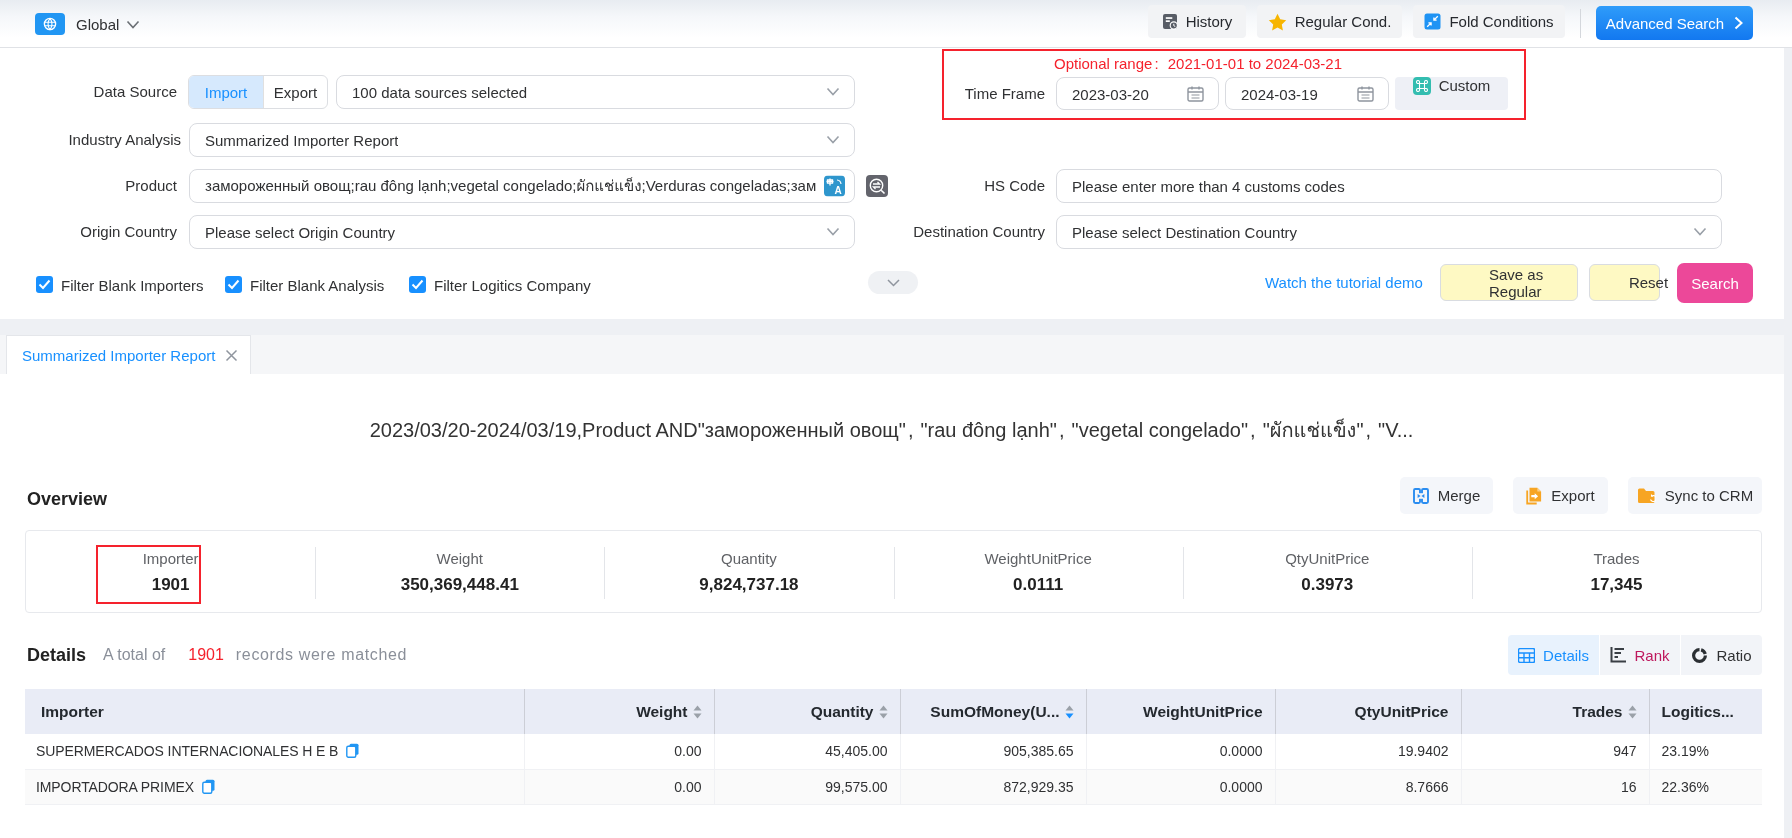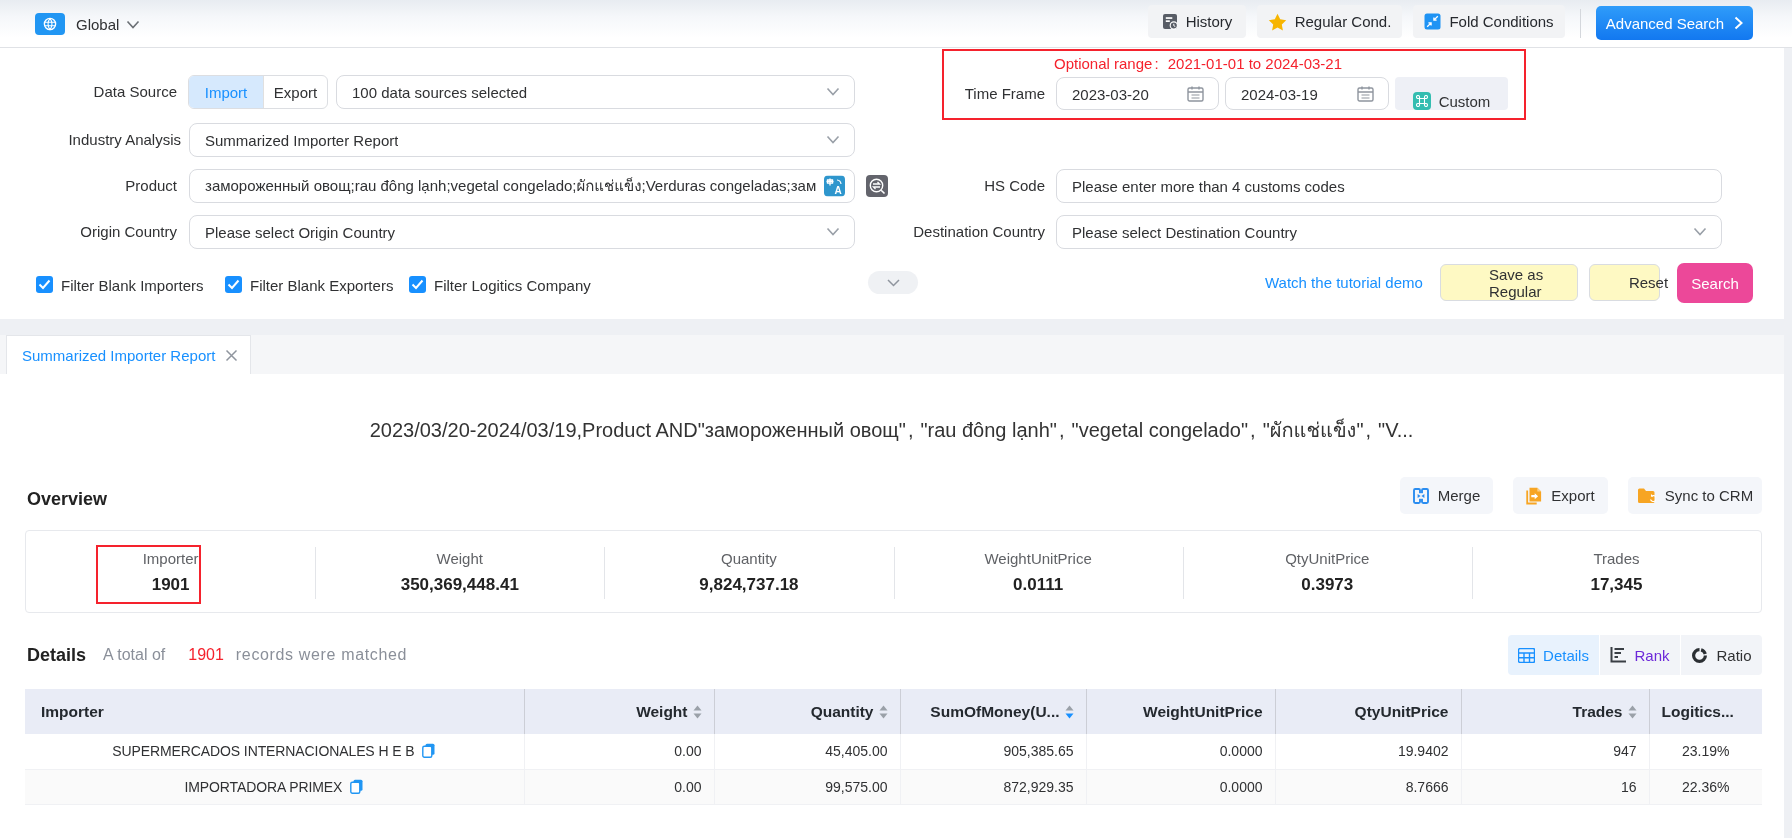--- a/index.html
+++ b/index.html
@@ -60,21 +60,21 @@
 .stat .v { position:absolute; top:44px; width:100%; font-size:17px; font-weight:bold; color:#222; }
 
 #dh { position:absolute; left:27px; top:645px; font-size:18px; font-weight:bold; color:#222; }
 #dsub { position:absolute; left:103px; top:646px; font-size:16px; color:#8a8f99; }
 .vbtn { position:absolute; top:635px; height:40px; display:flex; align-items:center; justify-content:center; gap:8px; font-size:15px; }
 
 #tbl { position:absolute; left:25px; top:689px; width:1742px; }
 table { border-collapse:collapse; width:1737px; table-layout:fixed; }
 th { background:#e9ecf6; font-size:15.5px; color:#24292f; font-weight:bold; height:45px; border-right:1px solid #ccced6; padding:0 12px; }
 th:last-child { border-right:none; }
-td { height:35px; font-size:14px; color:#303133; border-right:1px solid #f0f1f4; border-bottom:1px solid #f0f1f4; padding:0 12px; white-space:nowrap;text-align:center; }
+td { height:35px; font-size:14px; color:#303133; border-right:1px solid #f0f1f4; border-bottom:1px solid #f0f1f4; padding:0 12px; white-space:nowrap; }
 td:last-child { border-right:none; }
 tr.z td { background:#fafafa; }
 .num { text-align:right; }
 .sorts { display:inline-block; vertical-align:middle; margin-left:5px; }
 
 #scroll { position:absolute; left:1784px; top:48px; width:8px; height:790px; background:#eef0f4; }
 </style>
 </head>
 <body>
 
@@ -184,21 +184,21 @@
 </div>
 <div class="field" style="left:1225px;top:77px;width:164px;height:33px;">
   <div class="fieldtxt">2024-03-19</div>
   <svg class="selchev" width="17" height="17" viewBox="0 0 17 17">
       <rect x="1" y="2.5" width="15" height="13" rx="1.5" fill="none" stroke="#8f959e" stroke-width="1.4"></rect>
       <path d="M1 6.5 h15" stroke="#8f959e" stroke-width="1.4"></path>
       <path d="M5 1 v3 M12 1 v3" stroke="#8f959e" stroke-width="1.4"></path>
       <path d="M4.5 9.5 h8 M4.5 12.5 h8" stroke="#8f959e" stroke-width="1.2"></path>
     </svg>
 </div>
-<div class="abs" style="left:1395px;top:77px;width:113px;height:33px;background:#eef0f6;border-radius:4px;display:flex;align-items:flex-end;justify-content:center;gap:8px;font-size:15px;color:#303133;">
+<div class="abs" style="left:1395px;top:77px;width:113px;height:33px;background:#eef0f6;border-radius:4px;display:flex;align-items:flex-start;justify-content:center;gap:8px;font-size:15px;color:#303133;">
   <span style="width:18px;height:18px;background:#33bdb0;border-radius:4px;display:flex;align-items:center;justify-content:center;">
       <svg width="12" height="12" viewBox="0 0 12 12">
         <path d="M3.5 3.5 h5 v5 h-5 z M3.5 3.5 H2 a1.5 1.5 0 1 1 1.5 -1.5 z M8.5 3.5 H10 a1.5 1.5 0 1 0 -1.5 -1.5 z M3.5 8.5 H2 a1.5 1.5 0 1 0 1.5 1.5 z M8.5 8.5 H10 a1.5 1.5 0 1 1 -1.5 1.5 z" fill="none" stroke="#fff" stroke-width="1.1"></path>
       </svg>
     </span>
   <span>Custom</span>
 </div>
 
 <div class="lbl" style="left:868px;top:177px;width:177px;">HS Code</div>
 <div class="field" style="left:1056px;top:169px;width:666px;height:34px;">
@@ -216,21 +216,21 @@
     <svg width="13" height="11" viewBox="0 0 13 11">
       <path d="M1.5 5.5 L5 9 L11.5 1.5" fill="none" stroke="#fff" stroke-width="2"></path>
     </svg>
   </div>
 <div class="cblbl" style="left:61px;top:277px;text-align:right;">Filter Blank Importers</div>
 <div class="cb" style="left:225px;top:276px;">
     <svg width="13" height="11" viewBox="0 0 13 11">
       <path d="M1.5 5.5 L5 9 L11.5 1.5" fill="none" stroke="#fff" stroke-width="2"></path>
     </svg>
   </div>
-<div class="cblbl" style="left:250px;top:277px;">Filter Blank Exporters</div>
+<div class="cblbl" style="left:250px;top:277px;">Filter Blank Analysis</div>
 <div class="cb" style="left:409px;top:276px;">
     <svg width="13" height="11" viewBox="0 0 13 11">
       <path d="M1.5 5.5 L5 9 L11.5 1.5" fill="none" stroke="#fff" stroke-width="2"></path>
     </svg>
   </div>
 <div class="cblbl" style="left:434px;top:277px;">Filter Logitics Company</div>
 <div class="abs" style="left:868px;top:271px;width:50px;height:23px;background:#eff1f4;border-radius:12px;display:flex;align-items:center;justify-content:center;">
   <svg width="13" height="8" viewBox="0 0 13 8">
       <path d="M1 1 L6.5 6.5 L12 1" fill="none" stroke="#8f959e" stroke-width="1.5"></path>
     </svg>
@@ -311,21 +311,21 @@
 
 <div id="dh">Details</div>
 <div id="dsub">A total of<span style="color:#f5222d;margin-left:23px;">1901</span><span style="margin-left:12px;letter-spacing:0.65px;">records were matched</span></div>
 <div class="vbtn" style="left:1508px;width:91px;background:#e8f2fd;color:#1890ff;border-radius:4px 0 0 4px;">
   <svg width="17" height="15" viewBox="0 0 17 15">
       <rect x="0.5" y="0.5" width="16" height="14" rx="1.5" fill="none" stroke="#1890ff" stroke-width="1.4"></rect>
       <path d="M0.5 5 h16 M0.5 9.8 h16 M6 5 v9 M11.5 5 v9" stroke="#1890ff" stroke-width="1.4"></path>
     </svg>
   <span>Details</span>
 </div>
-<div class="vbtn" style="left:1600px;width:80px;background:#f2f4f8;color:#6d28d9;">
+<div class="vbtn" style="left:1600px;width:80px;background:#f2f4f8;color:#be185d;">
   <svg width="16" height="16" viewBox="0 0 16 16">
       <path d="M1.5 0 v14.5 h14.5" stroke="#3a3f45" stroke-width="2" fill="none"></path>
       <rect x="4.5" y="1" width="9.5" height="2" fill="#3a3f45"></rect>
       <rect x="4.5" y="5" width="6.5" height="2" fill="#3a3f45"></rect>
       <rect x="4.5" y="9" width="3.5" height="2" fill="#3a3f45"></rect>
     </svg>
   <span>Rank</span>
 </div>
 <div class="vbtn" style="left:1681px;width:81px;background:#f2f4f8;color:#303133;border-radius:0 4px 4px 0;">
   <svg width="17" height="17" viewBox="0 0 17 17">

